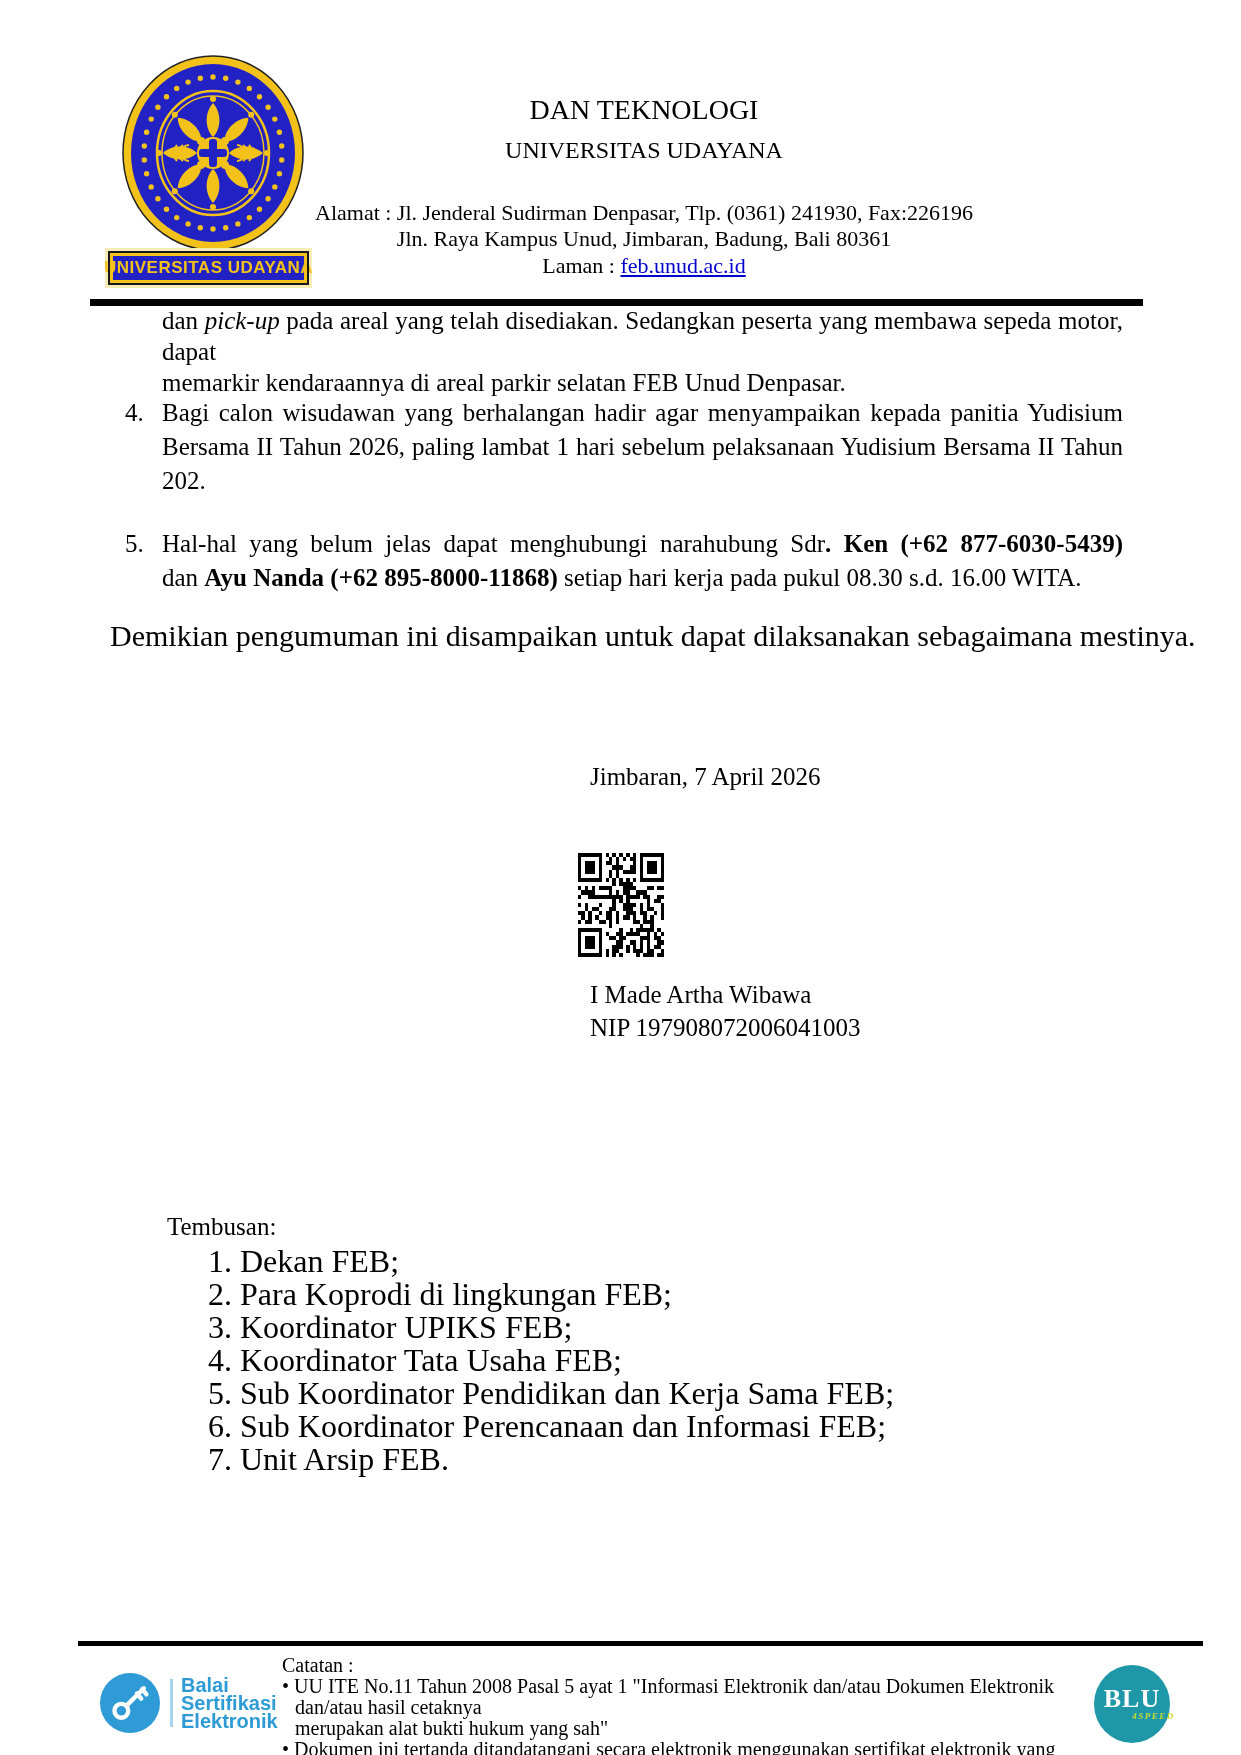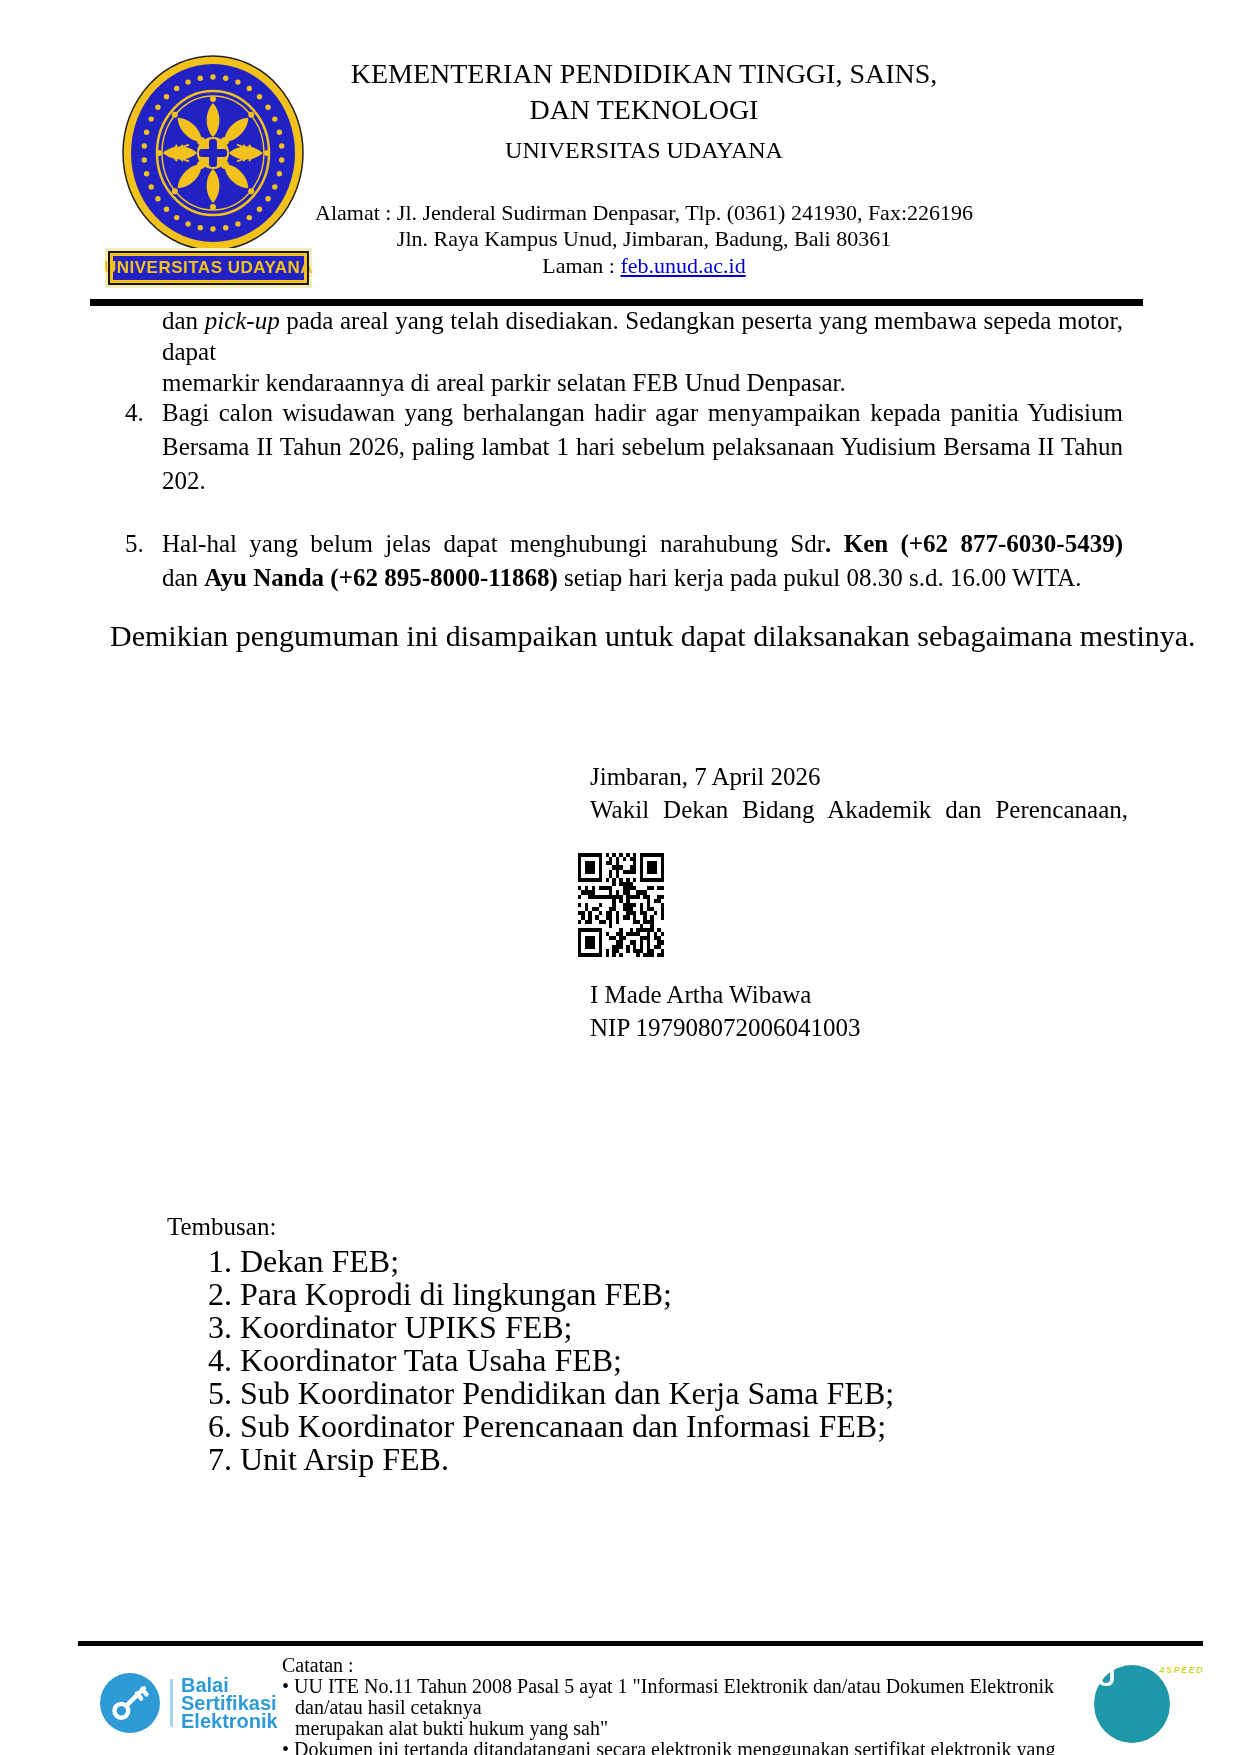--- a/index.html
+++ b/index.html
@@ -61,22 +61,22 @@
   .bsre-text{
     position:absolute;left:181px;top:1676px;
     font-family:"Liberation Sans","DejaVu Sans",sans-serif;
     font-weight:bold;font-size:20px;line-height:18px;color:#2E9BD6;
   }
   .notes{position:absolute;left:282px;top:1655px;width:800px;font-size:20px;line-height:21px;}
   .note{padding-left:13px;text-indent:-13px;}
   .note-cont{padding-left:13px;}
   .blu-circle{
     position:absolute;left:1094px;top:1665px;width:76px;height:78px;border-radius:50%;
-    background:#1E97A8;display:flex;flex-direction:row;justify-content:center;
-    font-family:Liberation Sans, sans-serif;
+    background:#1E97A8;display:flex;flex-direction:column;align-items:center;justify-content:center;
+    font-family:Liberation Serif, serif;
   }
   .blu-main{color:#fff;font-weight:bold;font-size:26px;line-height:24px;letter-spacing:1px;}
   .blu-sub{color:#C9DA2F;font-weight:bold;font-style:italic;font-size:9px;letter-spacing:1.5px;margin-left:43px;}
   .b{font-weight:bold;} .i{font-style:italic;}
 </style>
 </head>
 <body>
 
 <div class="page">
 
@@ -158,21 +158,20 @@
           <circle cx="104" cy="87" r="4"></circle>
         <circle cx="80" cy="111" r="4"></circle>
           <circle cx="104" cy="111" r="4"></circle>
       </g>
     </svg>
   </div>
   <div class="seal-banner">
     <span>UNIVERSITAS UDAYANA</span>
   </div>
 
-  <div class="lh-line lh-ministry1">KEMENTERIAN PENDIDIKAN TINGGI, SAINS,</div>
   <div class="lh-line lh-ministry2">DAN TEKNOLOGI</div>
   <div class="lh-line lh-univ">UNIVERSITAS UDAYANA</div>
   <div class="lh-line lh-addr1">Alamat : Jl. Jenderal Sudirman Denpasar, Tlp. (0361) 241930, Fax:226196</div>
   <div class="lh-line lh-addr2">Jln. Raya Kampus Unud, Jimbaran, Badung, Bali 80361</div>
   <div class="lh-line lh-laman">
     <span>Laman : </span><a href="#">feb.unud.ac.id</a>
   </div>
 
   <div class="rule-top"></div>
 
@@ -191,21 +190,20 @@
   <div class="item-num num5">5.</div>
   <div class="item-text item5">
     <div class="jline"><span>Hal-hal yang belum jelas dapat menghubungi narahubung Sdr</span><span class="b">. Ken (+62 877-6030-5439)</span></div>
     <div><span>dan </span><span class="b">Ayu Nanda (+62 895-8000-11868)</span><span> setiap hari kerja pada pukul 08.30 s.d. 16.00 WITA.</span></div>
   </div>
 
   <div class="closing">Demikian pengumuman ini disampaikan untuk dapat dilaksanakan sebagaimana mestinya.</div>
 
   <div class="sigblock">
     <div>Jimbaran, 7 April 2026</div>
-    <div class="sig-title">Wakil Dekan Bidang Akademik dan Perencanaan,</div>
   </div>
 
   <div class="qr">
     <svg id="qr-svg" viewBox="0 0 25 25" preserveAspectRatio="none" shape-rendering="crispEdges" fill="#000" xmlns="http://www.w3.org/2000/svg">
         <rect x="0" y="0" width="1" height="1"></rect>
         <rect x="1" y="0" width="1" height="1"></rect>
         <rect x="2" y="0" width="1" height="1"></rect>
         <rect x="3" y="0" width="1" height="1"></rect>
         <rect x="4" y="0" width="1" height="1"></rect>
         <rect x="5" y="0" width="1" height="1"></rect>

